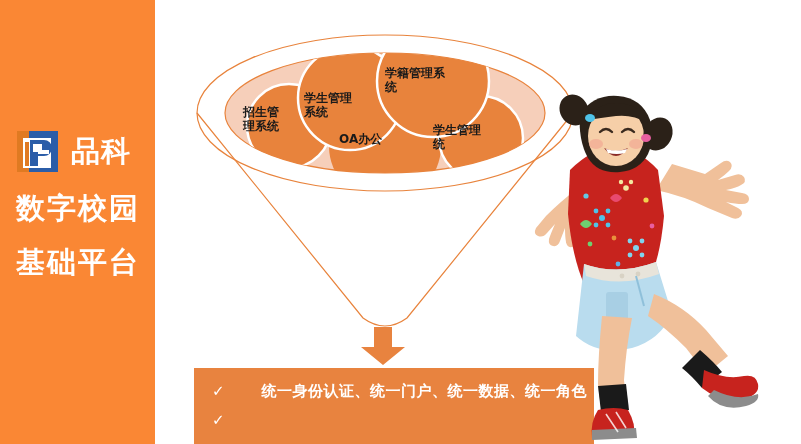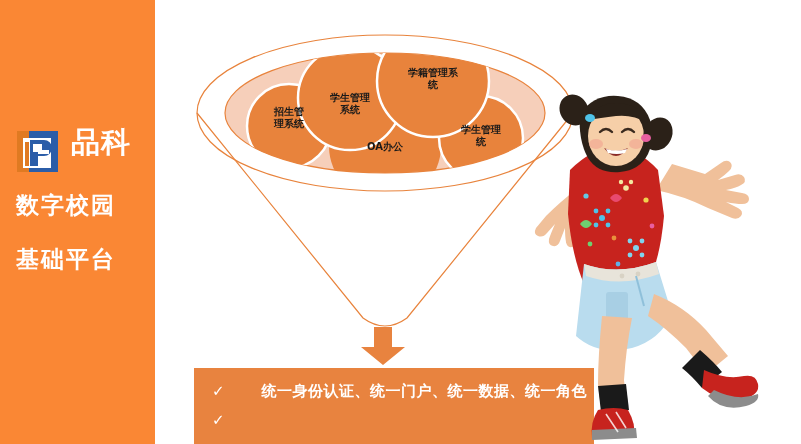--- a/index.html
+++ b/index.html
@@ -25,41 +25,42 @@
     top: 0;
     width: 155px;
     height: 444px;
     background: #fa8734;
   }
   #brand-row {
     position: absolute;
     left: 16px;
     top: 128px;
     display: flex;
+    align-items: center;
     gap: 9px;
   }
   #logo-mark {
     width: 46px;
     height: 46px;
     position: relative;
     flex: 0 0 auto;
   }
   #brand-name {
     color: #ffffff;
     font-size: 29px;
     font-weight: 700;
     letter-spacing: 1px;
     line-height: 1;
     white-space: nowrap;
   }
   .sidebar-tagline {
     position: absolute;
     left: 16px;
     color: #ffffff;
-    font-size: 23px;
+    font-size: 29px;
     font-weight: 700;
     letter-spacing: 2px;
     line-height: 1;
     white-space: nowrap;
   }
   #tagline-1 { top: 194px; }
   #tagline-2 { top: 226px; margin-top: 22px; }
 
   
   #funnel-wrap {
@@ -70,24 +71,23 @@
     height: 310px;
   }
   #funnel-svg {
     position: absolute;
     left: 0;
     top: 0;
   }
   .sys-label {
     position: absolute;
     color: #1a1a1a;
-    font-size: 10px;
+    font-size: 12px;
     font-weight: 700;
     line-height: 1.15;
-    text-align: center;
     white-space: pre-line;
     pointer-events: none;
   }
 
   
   #down-arrow {
     position: absolute;
     left: 361px;
     top: 327px;
     width: 44px;
@@ -197,21 +197,21 @@
     </svg>
 
     <div class="sys-label" style="left:58px;  top:88px;  width:92px;">招生管
 理系统</div>
     <div class="sys-label" style="left:119px; top:74px;  width:92px;">学生管理
 系统</div>
     <div class="sys-label" style="left:200px; top:49px;  width:96px;">学籍管理系
 统</div>
     <div class="sys-label" style="left:248px; top:106px; width:96px;">学生管理
 统</div>
-    <div class="sys-label" style="left:154px; top:123px; width:92px;">OA办公</div>
+    <div class="sys-label" style="left:154px; top:115px; width:92px;">OA办公</div>
   </div>
 
   <div id="down-arrow">
     <svg width="44" height="38" viewBox="0 0 44 38" xmlns="http://www.w3.org/2000/svg">
       <path d="M13 0 H31 V20 H44 L22 38 L0 20 H13 Z" fill="#E8833F"></path>
     </svg>
   </div>
 
   <div id="callout-box">
     <div class="callout-line">

